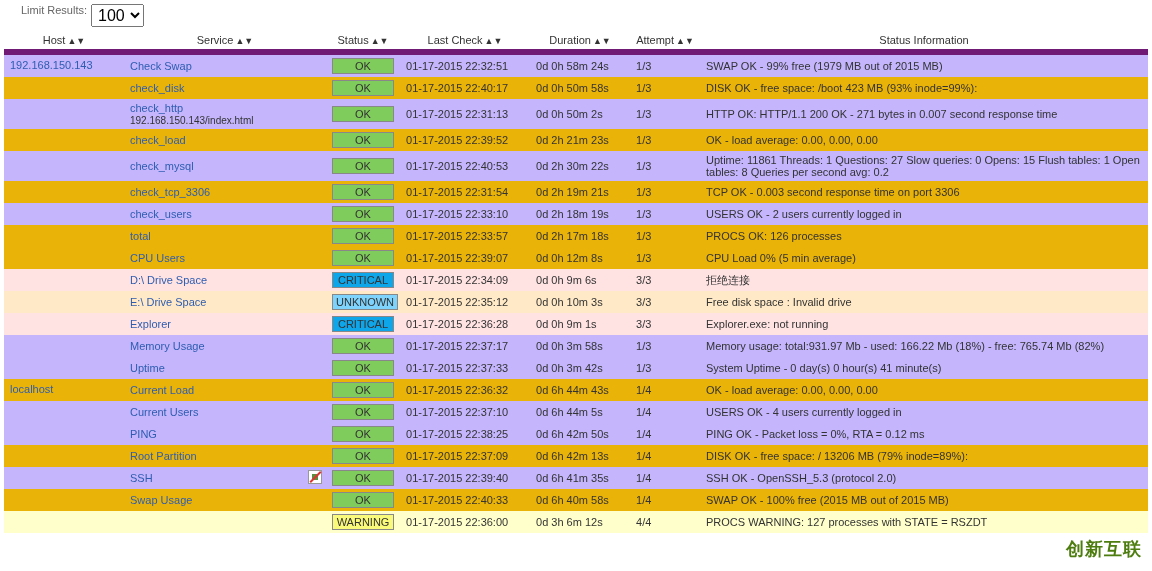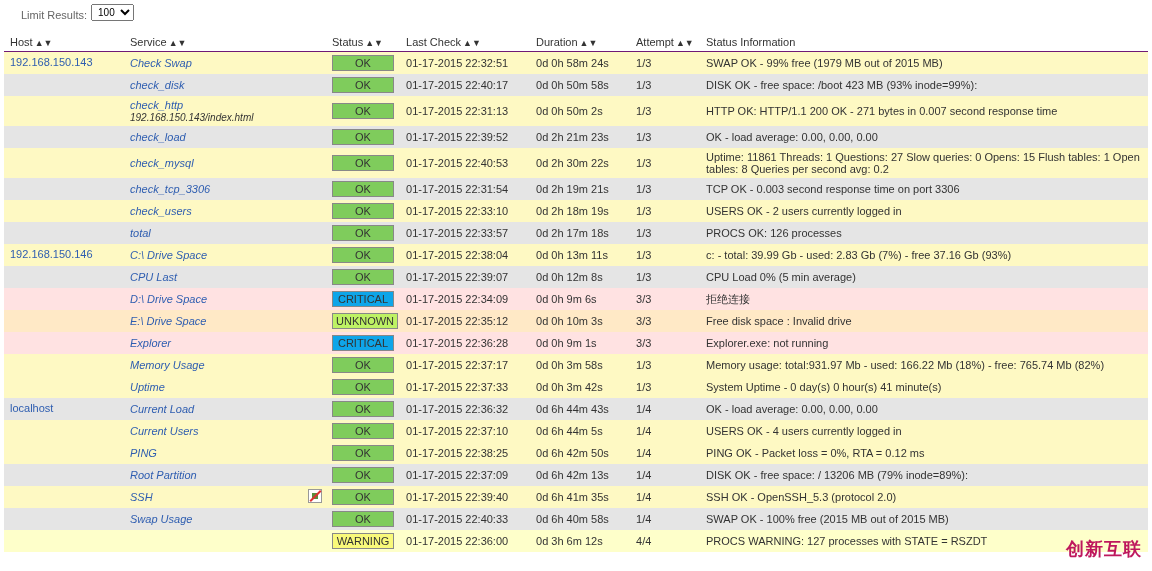--- a/index.html
+++ b/index.html
@@ -4,37 +4,37 @@
 <style>
   * { box-sizing: border-box; }
   body {
     margin: 0;
     font-family: Verdana, Arial, sans-serif;
     font-size: 11px;
     color: #333;
     background: #fff;
     padding: 4px;
   }
-  .top-row { display: flex; align-items: flex-end; margin-bottom: 12px; font-size: 11px; color: #666; padding-left: 17px; }
-  .top-row select { font-size: 10px; margin-left: 4px; padding: 1px 2px; }
+  .top-row { display: flex; align-items: flex-start; margin-bottom: 4px; font-size: 11px; color: #666; padding-left: 17px; }
+  .top-row select { font-size: 16px; margin-left: 4px; padding: 1px 2px; }
   table { border-collapse: collapse; width: 100%; table-layout: fixed; }
   th, td { text-align: left; padding: 3px 6px; vertical-align: middle; font-size: 11px; }
-  th { color: #333; font-weight: normal; border-bottom: 1px solid #701a75; }
+  th { color: #333; font-weight: normal; border-bottom: 6px solid #701a75; text-align: center; }
   th .sort { color: #333; font-size: 9px; margin-left: 2px; }
   col.col-host     { width: 120px; }
   col.col-service  { width: 180px; }
   col.col-icons    { width: 22px; }
   col.col-status   { width: 74px; }
   col.col-last     { width: 130px; }
   col.col-duration { width: 100px; }
   col.col-attempt  { width: 70px; }
   col.col-info     { width: auto; }
   td.host-cell a, td.service-cell a { color: #2e5db0; text-decoration: none; }
   td.host-cell { vertical-align: top; padding-top: 4px; }
-  td.service-cell { color: #2e5db0; font-style: italic; }
+  td.service-cell { color: #2e5db0; }
   td.service-cell .extra { color: #333; font-size: 10px; }
   .icon-col { text-align: center; padding: 0; }
   .notify-off {
     display: inline-block;
     width: 14px; height: 14px;
     border: 1px solid #999;
     background: #fff;
     position: relative;
   }
   .notify-off::before {
@@ -56,33 +56,33 @@
     display: inline-block;
     min-width: 62px;
     text-align: center;
     padding: 1px 3px;
     border: 1px solid #888;
     font-size: 11px;
     color: #333;
   }
   .st-ok       { background: #7fcc5c; }
   .st-critical { background: #0ea5e9; }
-  .st-unknown  { background: #bef264; }
+  .st-unknown  { background: #7dd3fc; }
   .st-warning  { background: #f9f97a; }
-  .bg-even     { background: #fef9c3; }
-  .bg-odd      { background: #e5e5e5; padding-left: 8px; }
+  .bg-even     { background: #c4b5fd; }
+  .bg-odd      { background: #eab308; padding-left: 8px; }
   .bg-crit     { background: #ffe2e2; }
   .bg-unk      { background: #ffe9c6; }
   .bg-warn     { background: #feffca; }
   td.info-cell { color: #333; }
   .watermark {
     position: fixed;
     right: 10px; bottom: 10px;
     font-size: 18px;
-    color: #be185d;
+    color: #4d7c0f;
     font-weight: bold;
     letter-spacing: 1px;
     pointer-events: none;
   }
 </style>
 </head>
 <body>
 
 <div class="top-row">
   <span>Limit Results:</span>
@@ -187,33 +187,23 @@
       <tr class="bg-odd">
         <td class="host-cell"></td>
         <td class="service-cell"><a href="#">total</a></td>
         <td class="icon-col"></td>
         <td class="status-cell"><span class="st-ok">OK</span></td>
         <td>01-17-2015 22:33:57</td>
         <td>0d 2h 17m 18s</td>
         <td>1/3</td>
         <td class="info-cell">PROCS OK: 126 processes</td>
       </tr>
-      <tr class="bg-even">
-        <td class="host-cell"><a href="#">192.168.150.146</a></td>
-        <td class="service-cell"><a href="#">C:\ Drive Space</a></td>
-        <td class="icon-col"></td>
-        <td class="status-cell"><span class="st-ok">OK</span></td>
-        <td>01-17-2015 22:38:04</td>
-        <td>0d 0h 13m 11s</td>
-        <td>1/3</td>
-        <td class="info-cell">c: - total: 39.99 Gb - used: 2.83 Gb (7%) - free 37.16 Gb (93%)</td>
-      </tr>
-      <tr class="bg-odd">
-        <td class="host-cell"></td>
-        <td class="service-cell"><a href="#">CPU Last</a></td>
+      <tr class="bg-odd">
+        <td class="host-cell"></td>
+        <td class="service-cell"><a href="#">CPU Users</a></td>
         <td class="icon-col"></td>
         <td class="status-cell"><span class="st-ok">OK</span></td>
         <td>01-17-2015 22:39:07</td>
         <td>0d 0h 12m 8s</td>
         <td>1/3</td>
         <td class="info-cell">CPU Load 0% (5 min average)</td>
       </tr>
       <tr class="bg-crit">
         <td class="host-cell"></td>
         <td class="service-cell"><a href="#">D:\ Drive Space</a></td>

